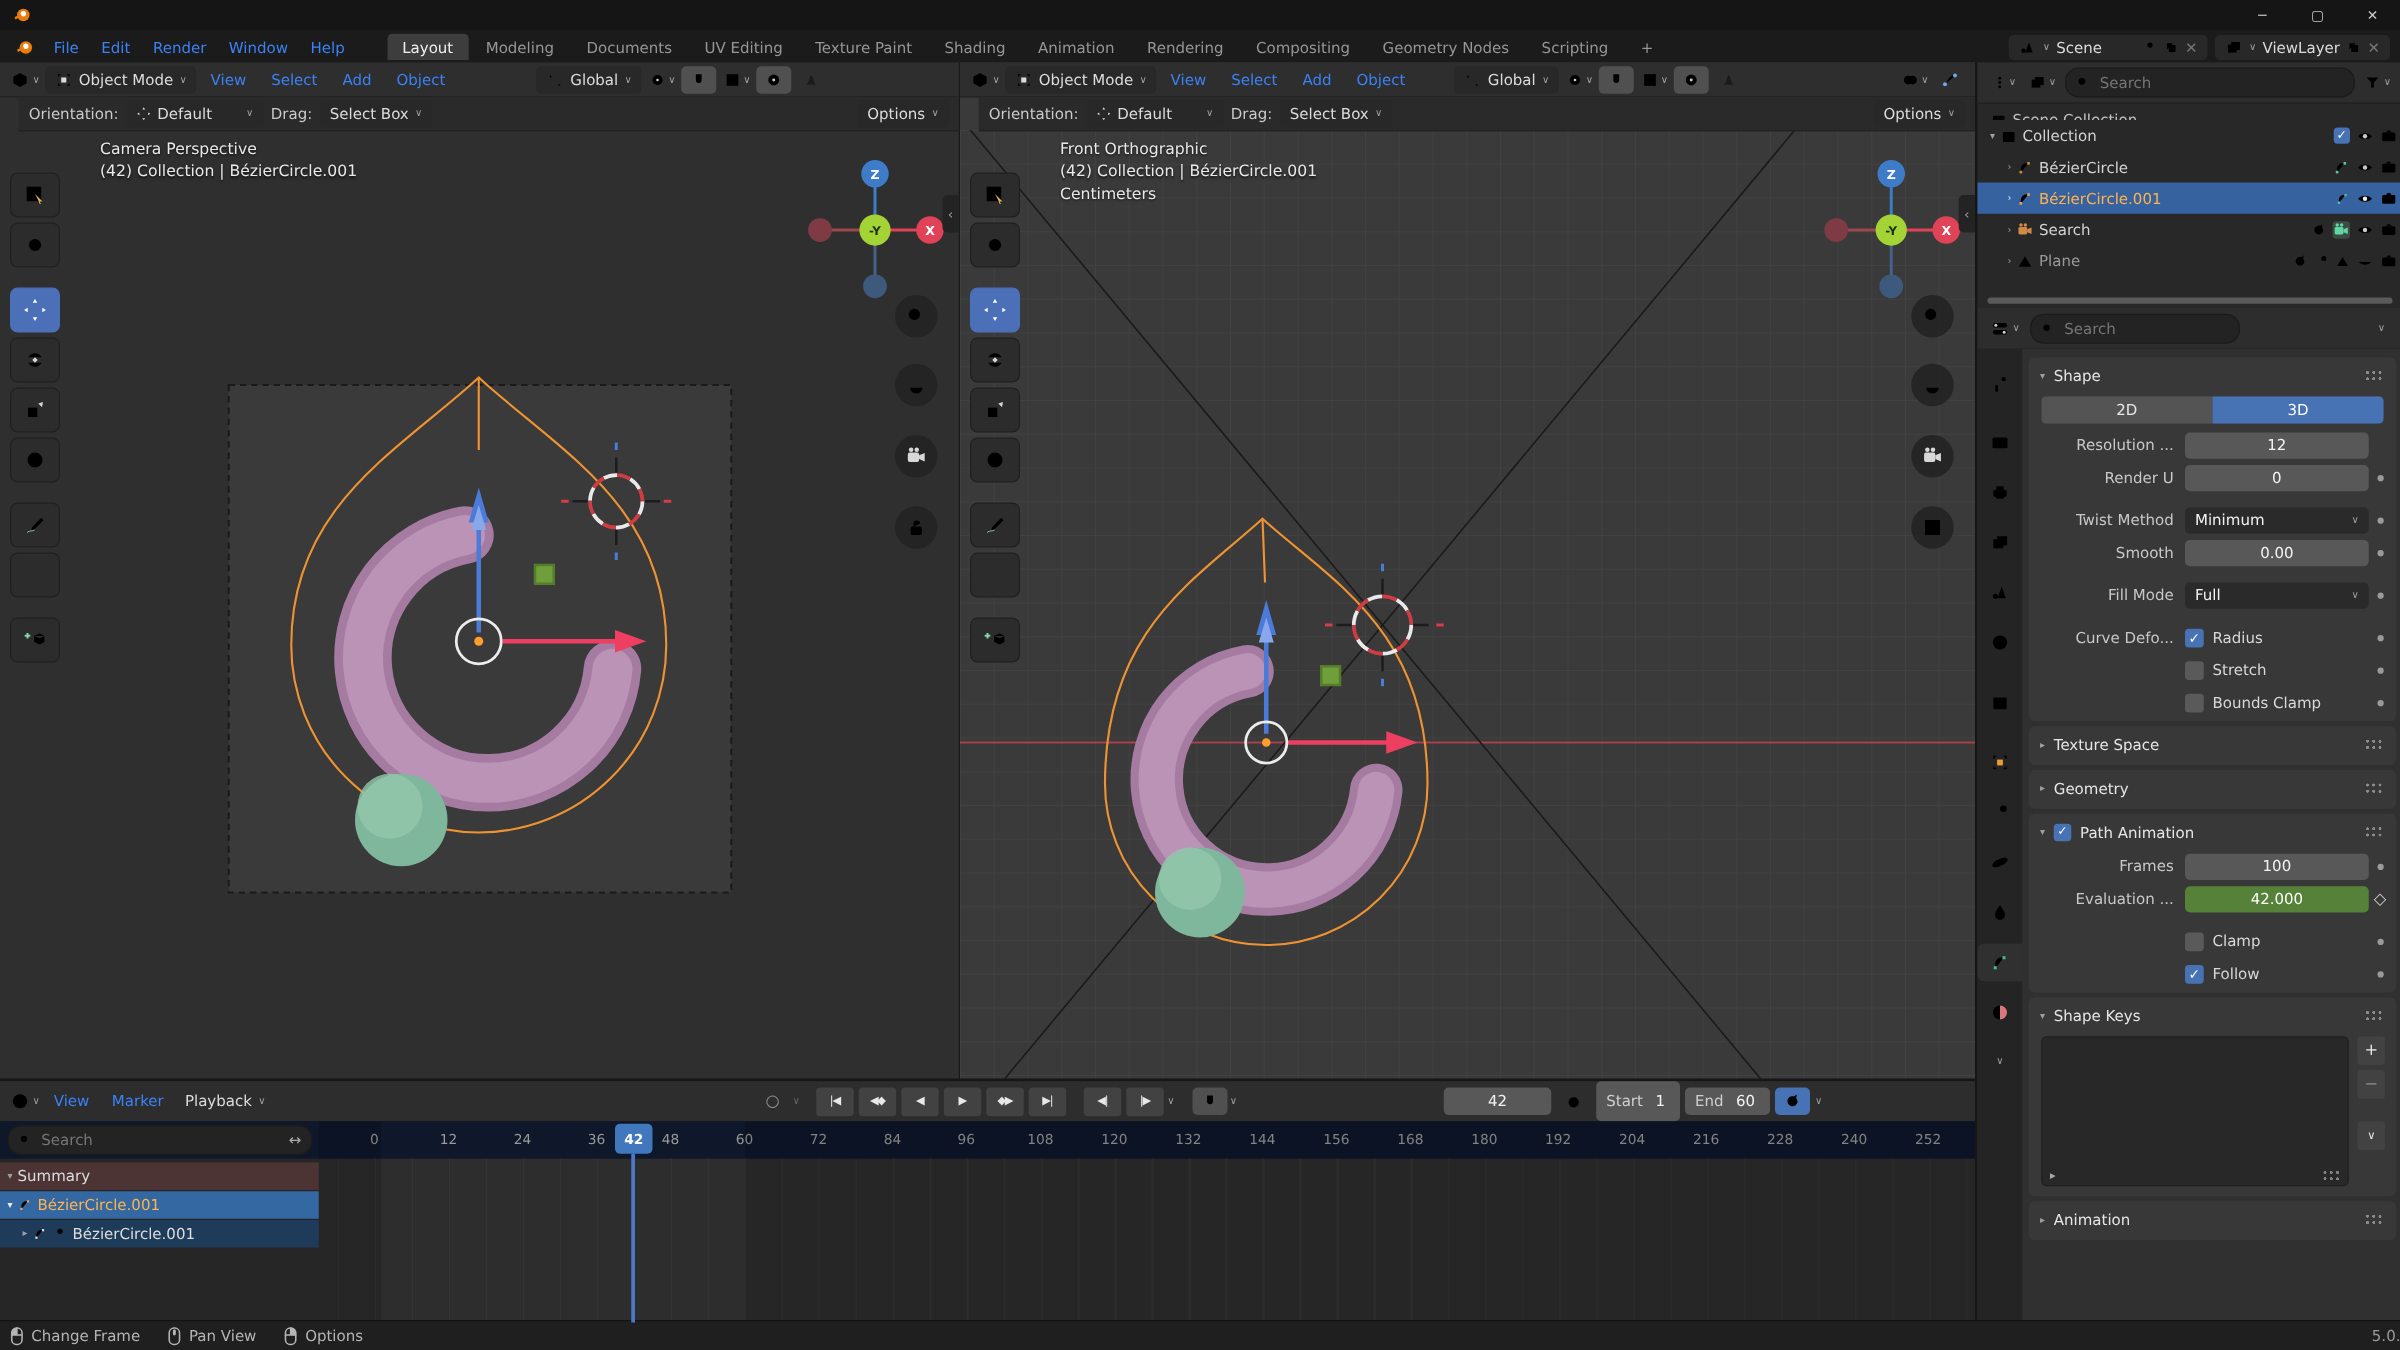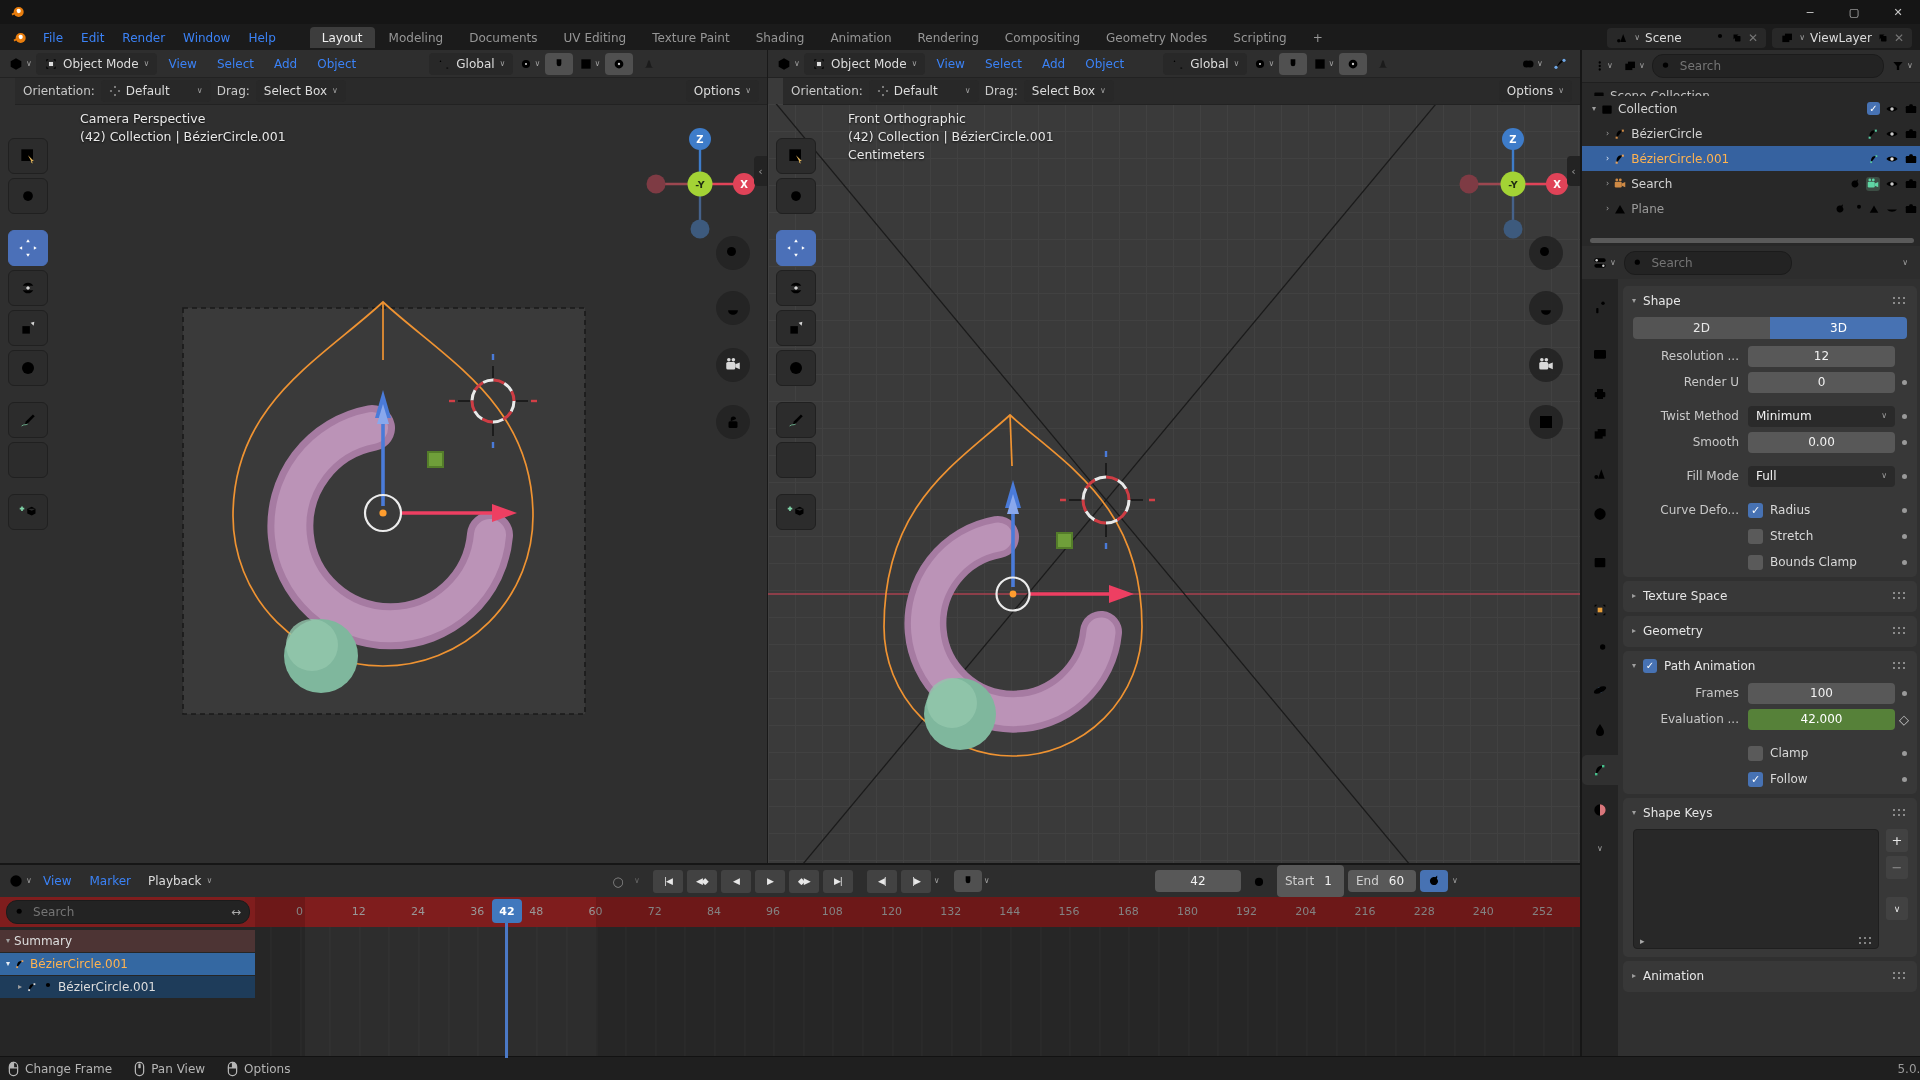--- a/index.html
+++ b/index.html
@@ -59,21 +59,21 @@
   .pdot i{width:5px;height:5px;border-radius:50%;background:#9a9a9a;}
   .cb{width:15px;height:15px;border-radius:3px;background:#5a5a5a;flex:none;display:flex;align-items:center;justify-content:center;font-size:11px;color:#fff;}
   .cb.on{background:#4772b3;}
   .cbl{color:#d8d8d8;margin-left:7px;}
   .seg{display:flex;margin:2px 10px 4px 10px;height:22px;border-radius:4px;overflow:hidden;}
   .seg>div{flex:1;display:flex;align-items:center;justify-content:center;background:#545454;color:#e8e8e8;}
   .seg>div.on{background:#4772b3;color:#ffffff;}
   
   #timeline{position:absolute;left:0;top:863px;width:1580px;height:193px;background:#2a2a2a;border-top:2px solid #161616;}
   .tl-head{position:absolute;left:0;top:0;right:0;height:32px;background:#2d2d2d;border-bottom:1px solid #1f1f1f;display:flex;align-items:center;padding:0 6px;}
-  .tl-ruler{position:absolute;left:0;top:32px;right:0;height:30px;background:#7f1d1d;border-bottom:1px solid #222;}
+  .tl-ruler{position:absolute;left:0;top:32px;right:0;height:30px;background:#0f172a;border-bottom:1px solid #222;}
   .tl-num{display:inline-block;width:59.2px;text-align:center;color:#999;font-size:11px;line-height:30px;}
   .tl-tracks{position:absolute;left:255px;top:62px;right:0;bottom:0;background:#2d2d2d;
              background-image:repeating-linear-gradient(to right,#343434 0 1px,transparent 1px 29.6px);background-position:15.4px 0;}
   .tl-list{position:absolute;left:0;top:62px;width:255px;bottom:0;background:#262626;}
   .ch-row{display:flex;align-items:center;height:22px;margin-bottom:1px;gap:4px;padding:0 6px;color:#ddd;white-space:nowrap;}
   .pbtn{display:inline-flex;align-items:center;justify-content:center;min-width:30px;height:23px;background:#424242;border-radius:3px;color:#e8e8e8;font-size:9px;margin:0 1px;letter-spacing:-1px;}
   .statusbar{position:absolute;left:0;top:1056px;width:100%;height:24px;background:#1f1f1f;border-top:1px solid #121212;display:flex;align-items:center;padding:0 8px;color:#b5b5b5;gap:22px;}
   .skey{display:flex;align-items:center;gap:6px;}
   .winbtn{width:44px;height:24px;display:flex;align-items:center;justify-content:center;color:#c9c9c9;font-size:11px;}
   .gz-txt{font-family:"DejaVu Sans",sans-serif;font-weight:bold;}

